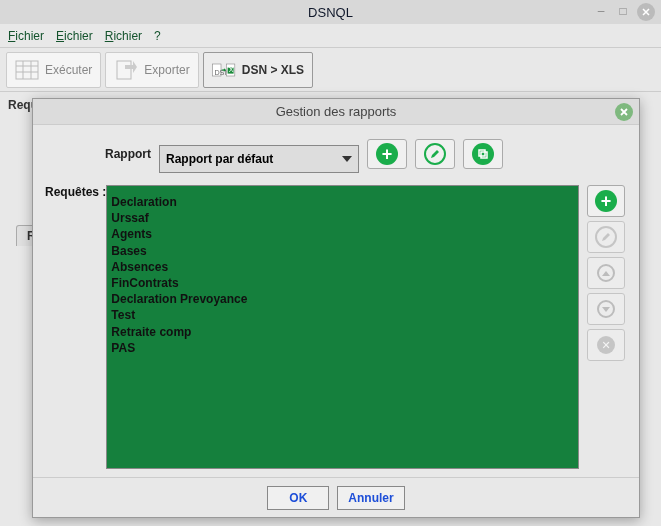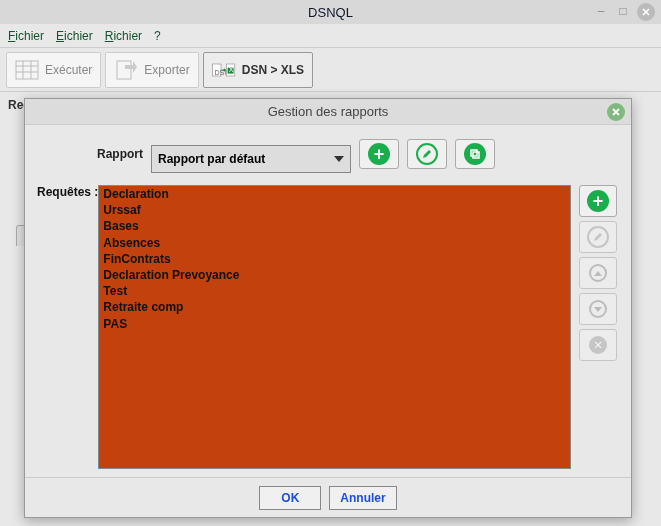--- a/index.html
+++ b/index.html
@@ -25,42 +25,42 @@
 .tool-label { color: #888; }
 .tool-label.dark { color: #333; font-weight: bold; }
 
 
 .bg-content { padding: 6px 8px; }
 .bg-label { color: #333; font-weight: bold; }
 .bg-tab-area { position: absolute; left: 16px; top: 225px; }
 .bg-tab { display: inline-block; padding: 3px 10px; background: #e0e0e0; border: 1px solid #aaa; border-bottom: none; border-top-left-radius: 3px; border-top-right-radius: 3px; font-weight: bold; color: #333; }
 
 
-.modal { position: absolute; left: 24px; top: 98px; width: 608px; height: 420px; background: #e8e8e8; border: 1px solid #999; box-shadow: 0 3px 12px rgba(0,0,0,0.3); display: flex; flex-direction: column; }
+.modal { position: absolute; left: 32px; top: 98px; width: 608px; height: 420px; background: #e8e8e8; border: 1px solid #999; box-shadow: 0 3px 12px rgba(0,0,0,0.3); display: flex; flex-direction: column; }
 .modal-titlebar { height: 26px; display: flex; align-items: center; justify-content: center; position: relative; background: #dcdcdc; border-bottom: 1px solid #ccc; }
 .modal-title { color: #444; font-size: 13px; }
 .modal-close { position: absolute; right: 6px; width: 18px; height: 18px; border-radius: 50%; background: #7fb97f; display: flex; align-items: center; justify-content: center; cursor: pointer; }
 
 .modal-body { flex: 1; padding: 10px 12px 8px 12px; display: flex; flex-direction: column; }
 
 .rapport-row { display: flex; align-items: center; gap: 8px; margin-bottom: 12px; padding-left: 60px; }
 .rapport-label { font-weight: bold; color: #222; }
 .rapport-select { width: 200px; height: 28px; border: 1px solid #888; background: #ddd; display: flex; align-items: center; justify-content: space-between; padding: 0 6px; cursor: pointer; margin-top: 10px; }
 .select-arrow { width: 0; height: 0; border-left: 5px solid transparent; border-right: 5px solid transparent; border-top: 6px solid #333; }
 
 .round-btn { width: 40px; height: 30px; border: 1px solid #aaa; background: #f0f0f0; display: flex; align-items: center; justify-content: center; cursor: pointer; border-radius: 3px; }
 .circle-icon { width: 22px; height: 22px; border-radius: 50%; display: flex; align-items: center; justify-content: center; }
 .plus-ic { background: #1aad4b; color: #fff; font-size: 18px; font-weight: bold; }
 .edit-ic { border: 2px solid #1aad4b; }
 .copy-ic { background: #1aad4b; }
 
 .list-area { flex: 1; display: flex; gap: 8px; }
 .list-column { flex: 1; display: flex; flex-direction: row; }
 .req-label { font-weight: bold; color: #111; margin-bottom: 2px; }
-.listbox { flex: 1; background: #c2410c; border: 1px solid #888; padding: 0 4px; overflow: auto; }
+.listbox { flex: 1; background: #15803d; border: 1px solid #888; padding: 8px 4px; overflow: auto; }
 .list-item { color: #111; font-weight: bold; padding: 0; line-height: 1.35; cursor: pointer; }
 
 .side-buttons { width: 40px; display: flex; flex-direction: column; gap: 4px; }
 .side-btn { width: 38px; height: 32px; border: 1px solid #aaa; background: #f0f0f0; display: flex; align-items: center; justify-content: center; cursor: pointer; border-radius: 3px; }
 .side-btn.disabled { opacity: 0.55; cursor: default; }
 .chev { width: 18px; height: 18px; border-radius: 50%; border: 2px solid #999; display:flex; align-items:center; justify-content:center; }
 .chev-inner-up { width:0; height:0; border-left:4px solid transparent; border-right:4px solid transparent; border-bottom:5px solid #999; }
 .chev-inner-down { width:0; height:0; border-left:4px solid transparent; border-right:4px solid transparent; border-top:5px solid #999; }
 .x-circ { width:18px; height:18px; border-radius:50%; background:#aaa; display:flex; align-items:center; justify-content:center; color:#fff; font-size:11px; }
 
@@ -170,20 +170,21 @@
         </span>
       </div>
     </div>
 
     <div class="list-area">
       <div class="list-column">
         <span class="req-label">Requêtes :</span>
         <div class="listbox" id="queries-listbox">
             <div class="list-item">Declaration</div>
             <div class="list-item">Urssaf</div>
+            <div class="list-item">Agents</div>
             <div class="list-item">Bases</div>
             <div class="list-item">Absences</div>
             <div class="list-item">FinContrats</div>
             <div class="list-item">Declaration Prevoyance</div>
             <div class="list-item">Test</div>
             <div class="list-item">Retraite comp</div>
             <div class="list-item">PAS</div>
           </div>
       </div>
       <div class="side-buttons">

